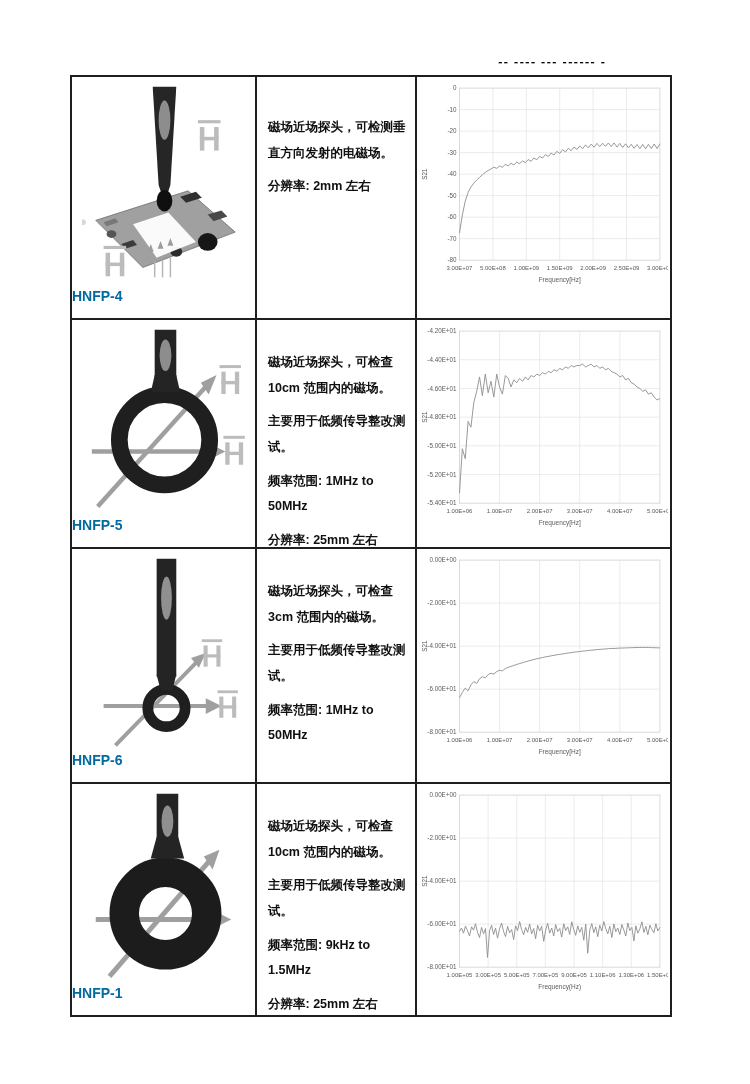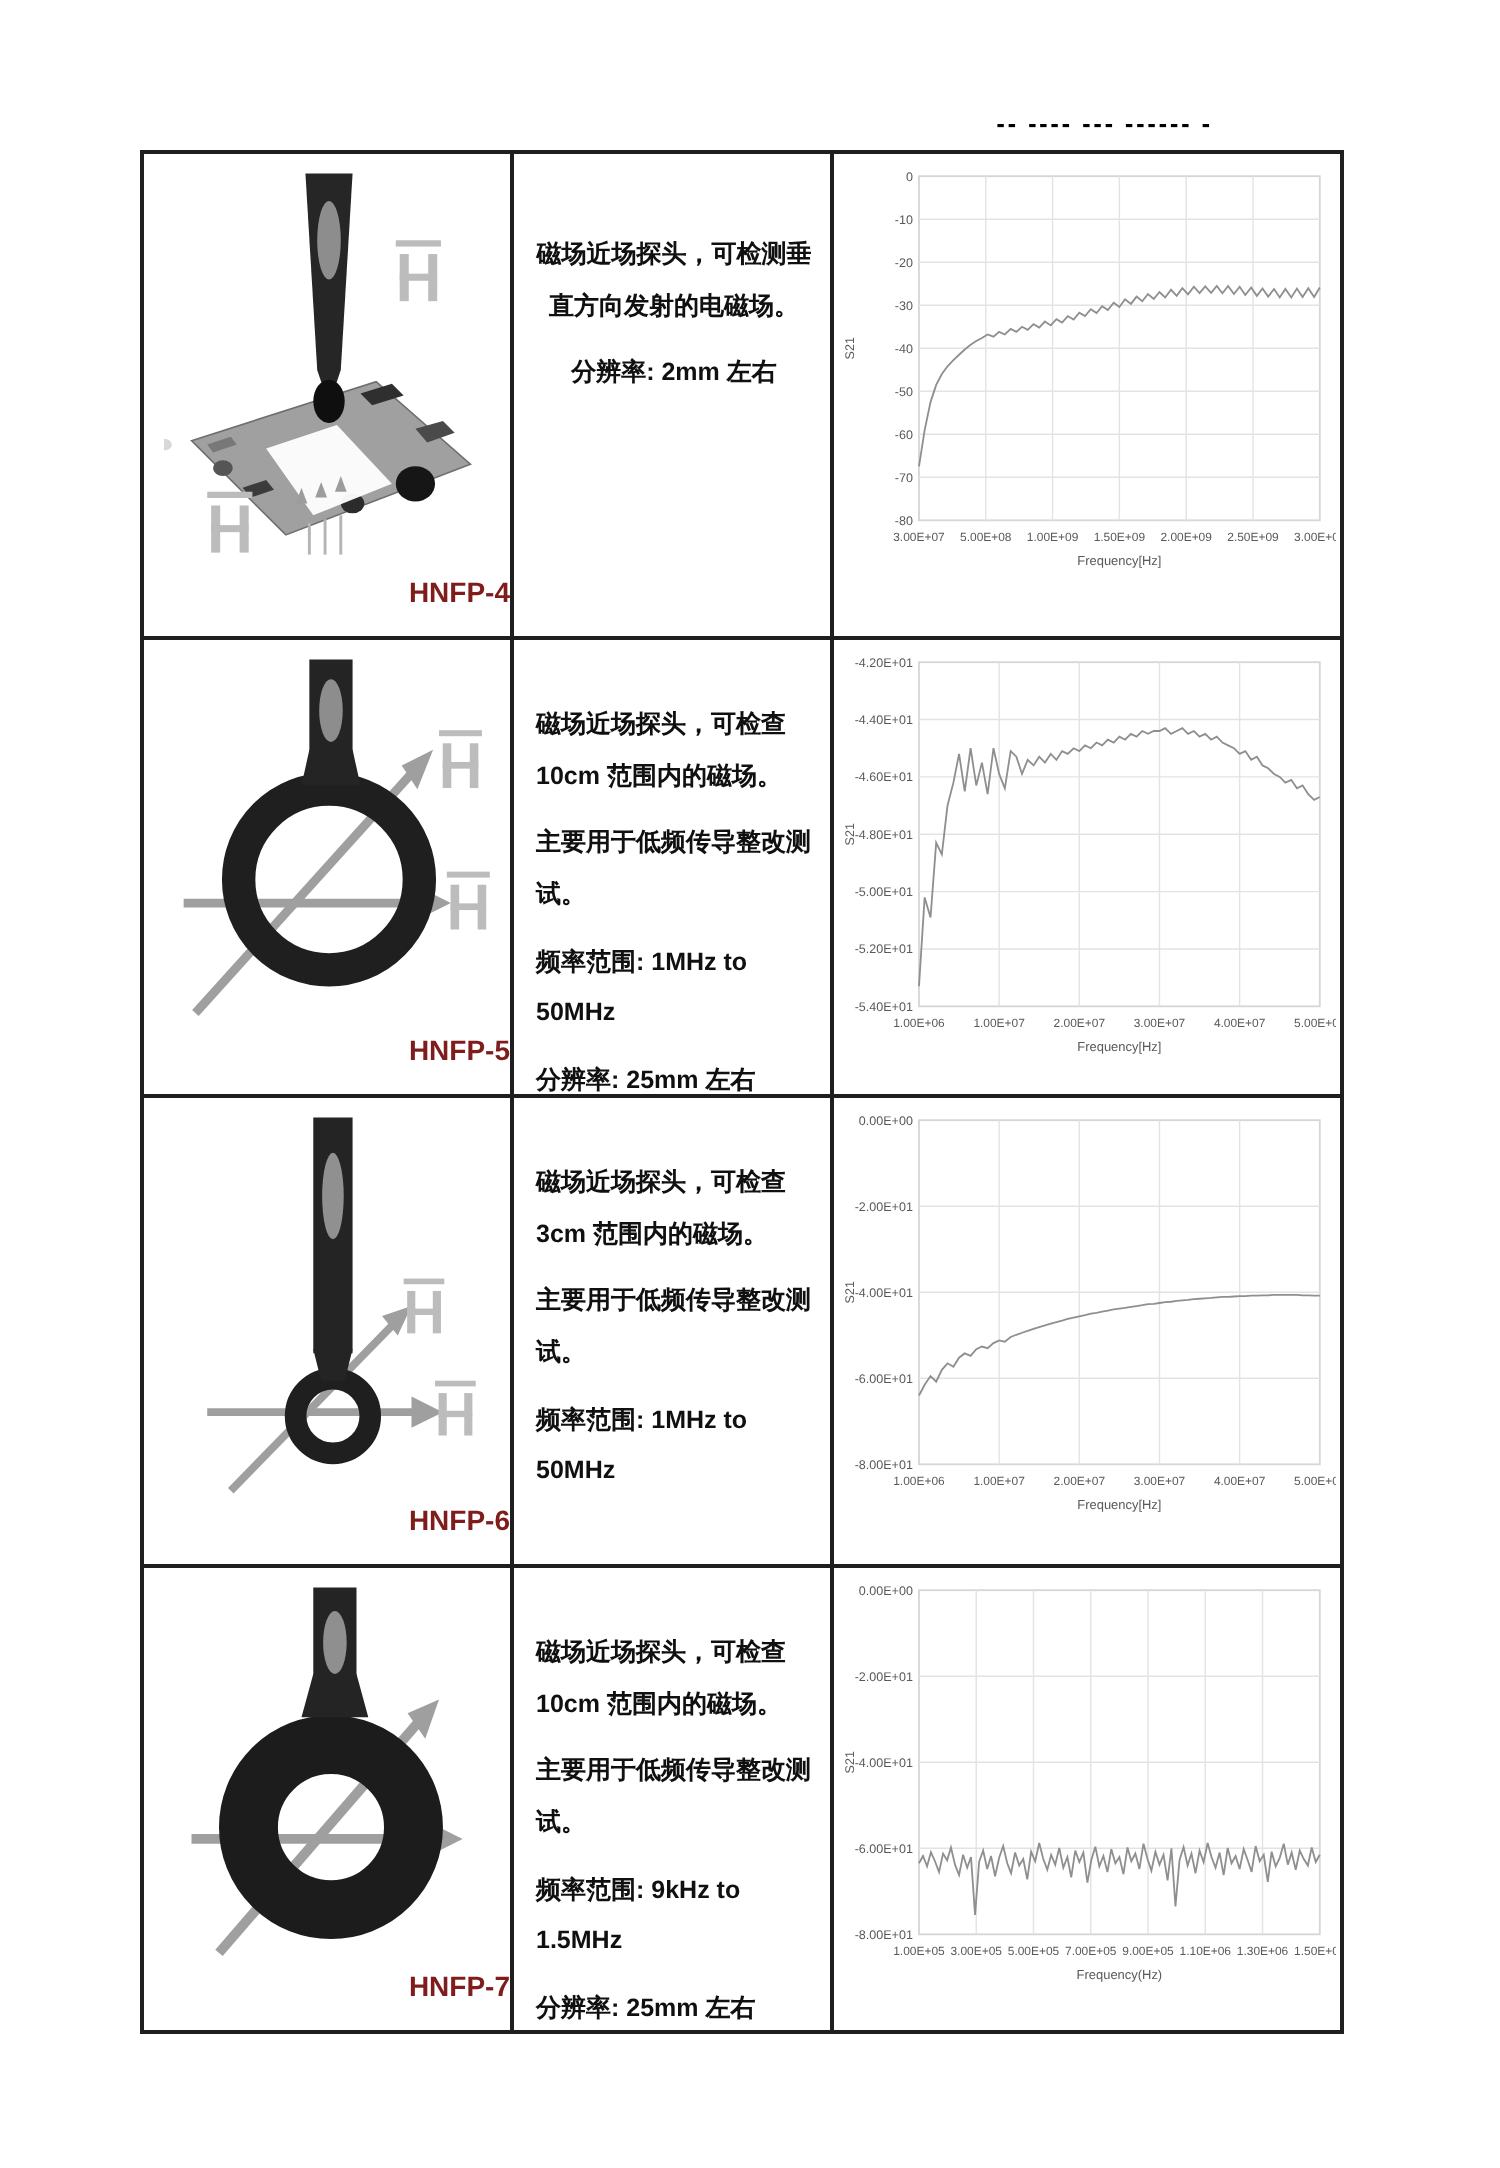--- a/index.html
+++ b/index.html
@@ -10,25 +10,25 @@
 
   .probe-table{position:absolute;left:70px;top:75px;display:grid;
     grid-template-columns:185px 160px 253px;
     grid-template-rows:243px 229px 235px 231px;
     border:2px solid #1f1f1f;background:#fff;}
   .cell{border-right:2px solid #1f1f1f;border-bottom:2px solid #1f1f1f;position:relative;box-sizing:border-box;background:#fff;}
   .cell:nth-child(3n){border-right:none;}
   .cell:nth-child(n+10){border-bottom:none;}
 
   .cell-image svg{position:absolute;left:10px;top:6px;}
-  .model-label{position:absolute;bottom:14px;left:0;width:100%;text-align:right;
-    font-weight:bold;font-size:14px;color:#7f1d1d;}
+  .model-label{position:absolute;bottom:14px;left:0;width:100%;text-align:left;
+    font-weight:bold;font-size:14px;color:#0369a1;}
 
   .cell-text{padding:30px 9px 0 11px;}
-  .cell-text.pad-lg{padding-top:38px;text-align:center;}
+  .cell-text.pad-lg{padding-top:38px;}
   .cell-text p{margin:0 0 8px;font-weight:bold;font-size:12.5px;line-height:2.05;color:#101010;}
 
   .cell-chart{padding:3px 2px 0 2px;}
   .chart-svg{width:100%;height:auto;display:block;}
   .chart-svg text{font-family:"Liberation Sans",sans-serif;}
 </style>
 </head>
 <body>
 
 <div class="clipped-header">
@@ -261,21 +261,21 @@
       </g>
       <g>
         <circle cx="85" cy="122" r="42" fill="none" stroke="#1c1c1c" stroke-width="30"></circle>
       </g>
       <g>
         <rect x="76" y="0" width="22" height="46" fill="#242424"></rect>
         <polygon points="76,44 98,44 104,66 70,66" fill="#242424"></polygon>
         <ellipse cx="87" cy="28" rx="6" ry="16" fill="#8f8f8f"></ellipse>
       </g>
     </svg>
-    <div class="model-label">HNFP-7</div>
+    <div class="model-label">HNFP-1</div>
   </div>
   <div class="cell cell-text">
     <p>磁场近场探头，可检查 10cm 范围内的磁场。</p>
     <p>主要用于低频传导整改测试。</p>
     <p>频率范围: 9kHz to 1.5MHz</p>
     <p>分辨率: 25mm 左右</p>
   </div>
   <div class="cell cell-chart chart-slot">
       <svg viewBox="0 0 246 212" class="chart-svg">
         <rect x="40" y="8" width="198" height="170" fill="#ffffff" stroke="#d6d6d6" stroke-width="0.9"></rect>

